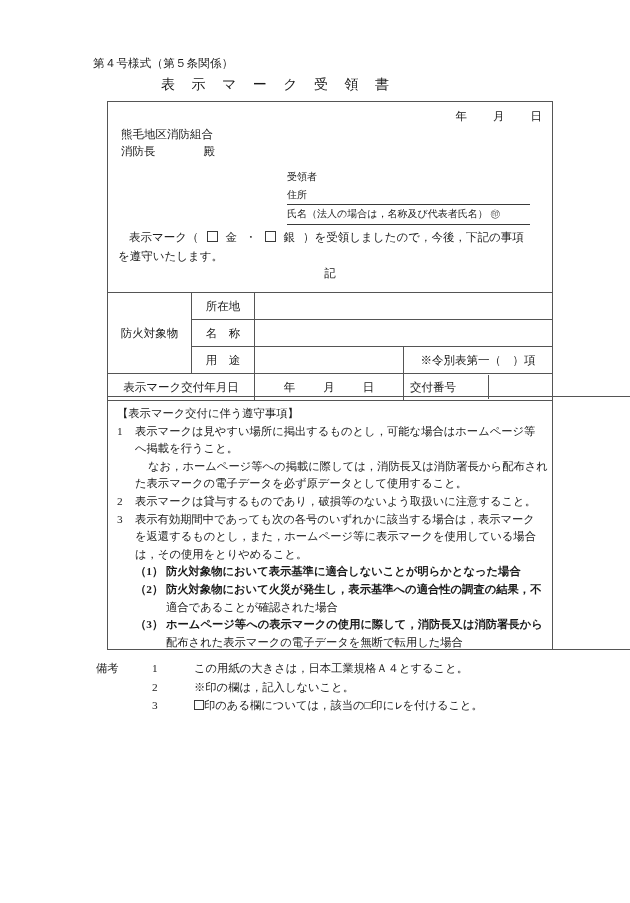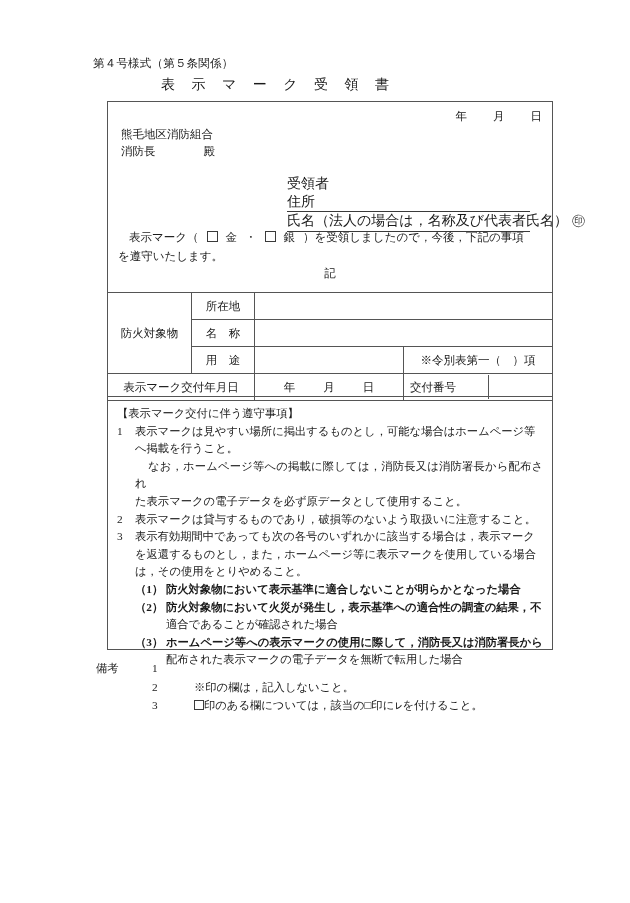--- a/index.html
+++ b/index.html
@@ -78,22 +78,22 @@
     white-space: nowrap;
   }
   .addressee .line2 .honorific {
     display: inline-block;
     margin-left: 48px;
   }
 
   .receiver-block {
     position: absolute;
     left: 287px;
-    top: 175px;
-    font-size: 14px;
+    top: 168px;
+    font-size: 10px;
     line-height: 17.5px;
     white-space: nowrap;
   }
   .receiver-block .ul-line {
     display: block;
     border-bottom: 1px solid #3a3a3a;
     width: 243px;
     padding-bottom: 1px;
   }
   .receiver-block .ul-line.name {
@@ -151,21 +151,21 @@
   td.issue-label { text-align: center; }
   td.issue-date  { text-align: center; }
   td.issue-date .g { display: inline-block; width: 28px; }
   td.issue-no-label { width: 72px; text-align: left; }
 
   
   .compliance {
     position: absolute;
     left: 107px;
     top: 396px;
-    width: 446px;
+    width: 524px;
     height: 254px;
     border: 1px solid #555;
     box-sizing: border-box;
     padding: 8px 9px 0 9px;
     font-size: 11.3px;
     line-height: 17.6px;
   }
   .compliance .heading { white-space: nowrap; }
   .compliance p {
     margin: 0;
@@ -309,20 +309,21 @@
     <p class="sub-cont">適合であることが確認された場合</p>
 
     <p class="sub"><span class="marker">（3）</span><span>ホームページ等への表示マークの使用に際して，消防長又は消防署長から</span></p>
     <p class="sub-cont">配布された表示マークの電子データを無断で転用した場合</p>
   </div>
 
   <div class="notes">
     <div class="row">
       <span class="bikou">備考</span>
       <span class="idx">1</span>
+      <span class="txt">この用紙の大きさは，日本工業規格Ａ４とすること。</span>
     </div>
     <div class="row sub">
       <span class="bikou"></span>
       <span class="idx">2</span>
       <span class="txt">※印の欄は，記入しないこと。</span>
     </div>
     <div class="row sub">
       <span class="bikou"></span>
       <span class="idx">3</span>
       <span class="txt"><span class="box-glyph-sm"></span><span>印のある欄については，該当の□印にㇾを付けること。</span></span>

